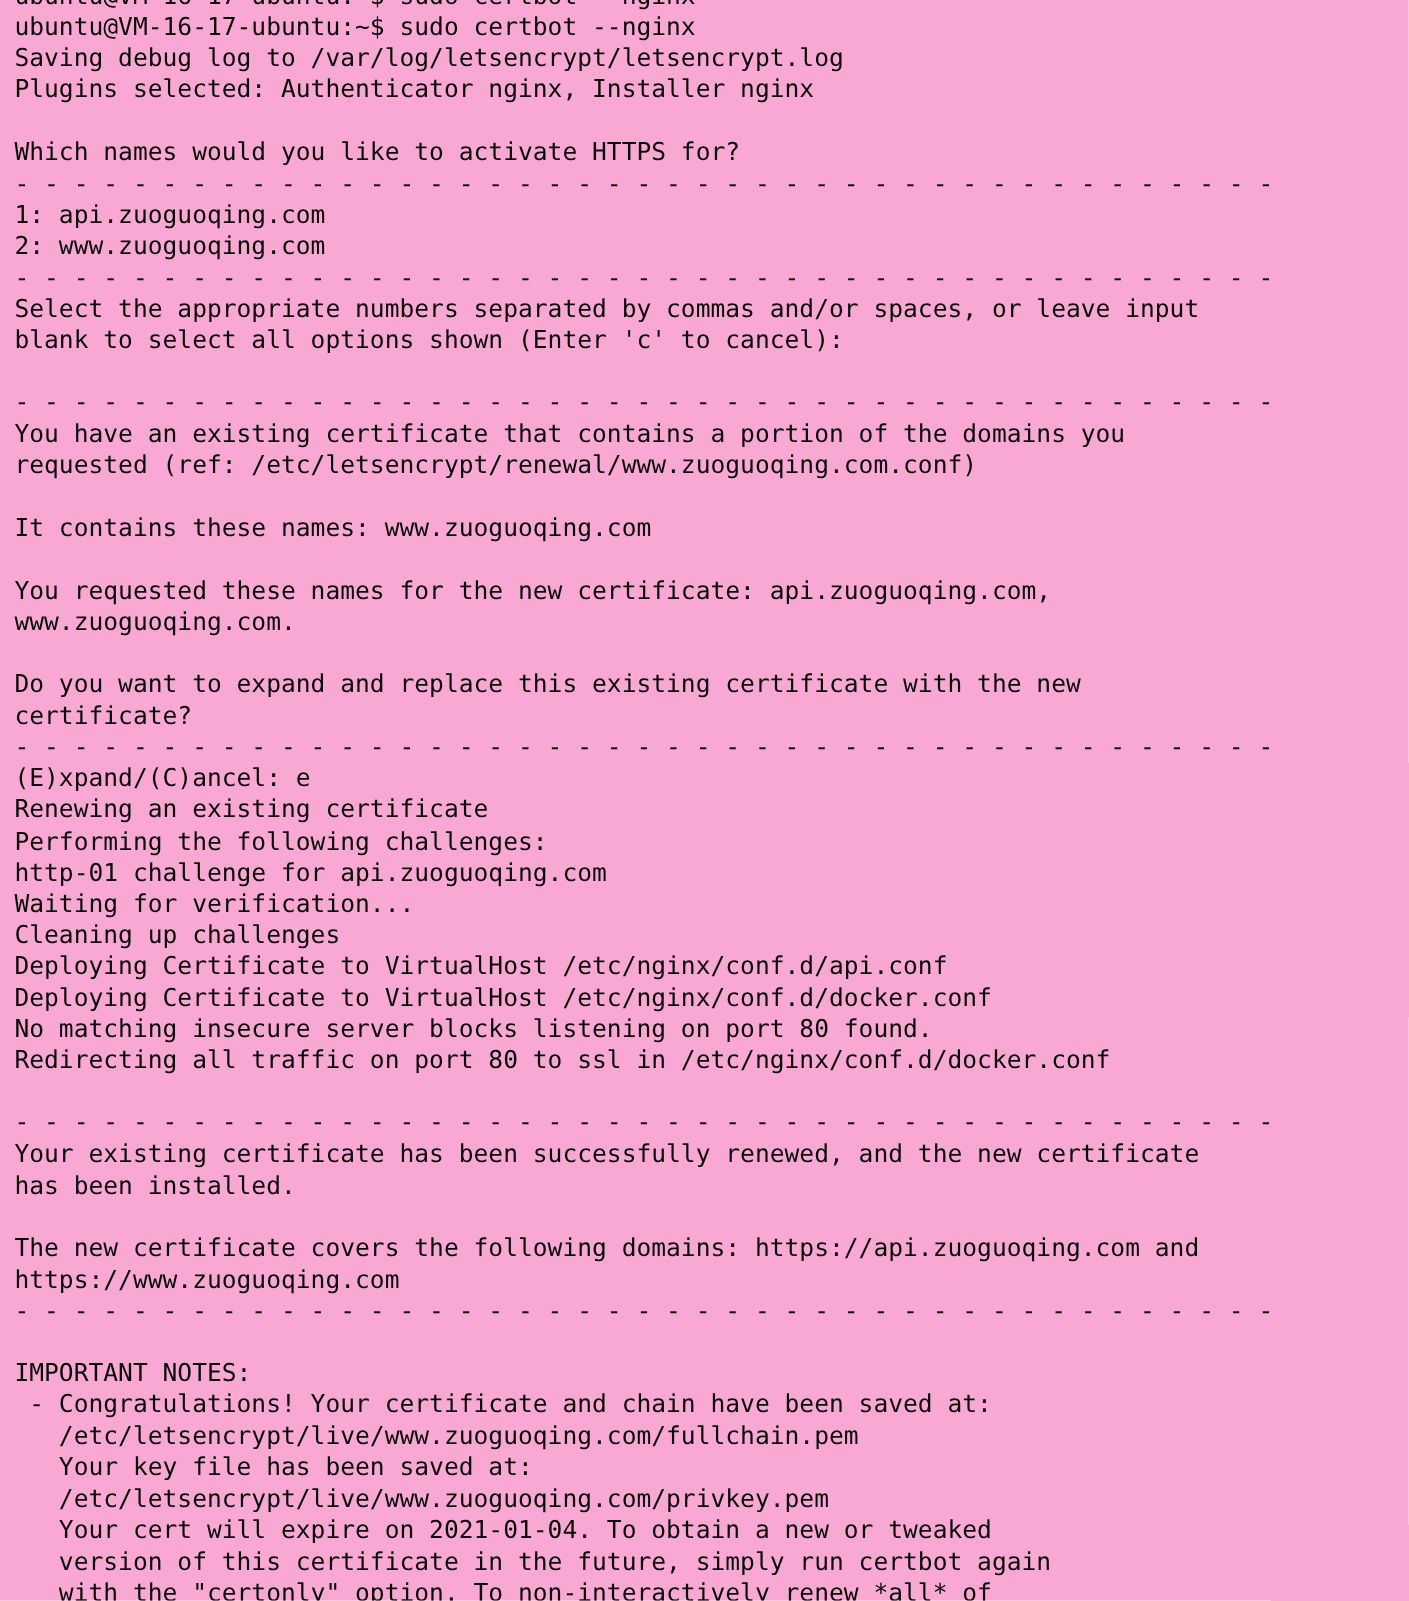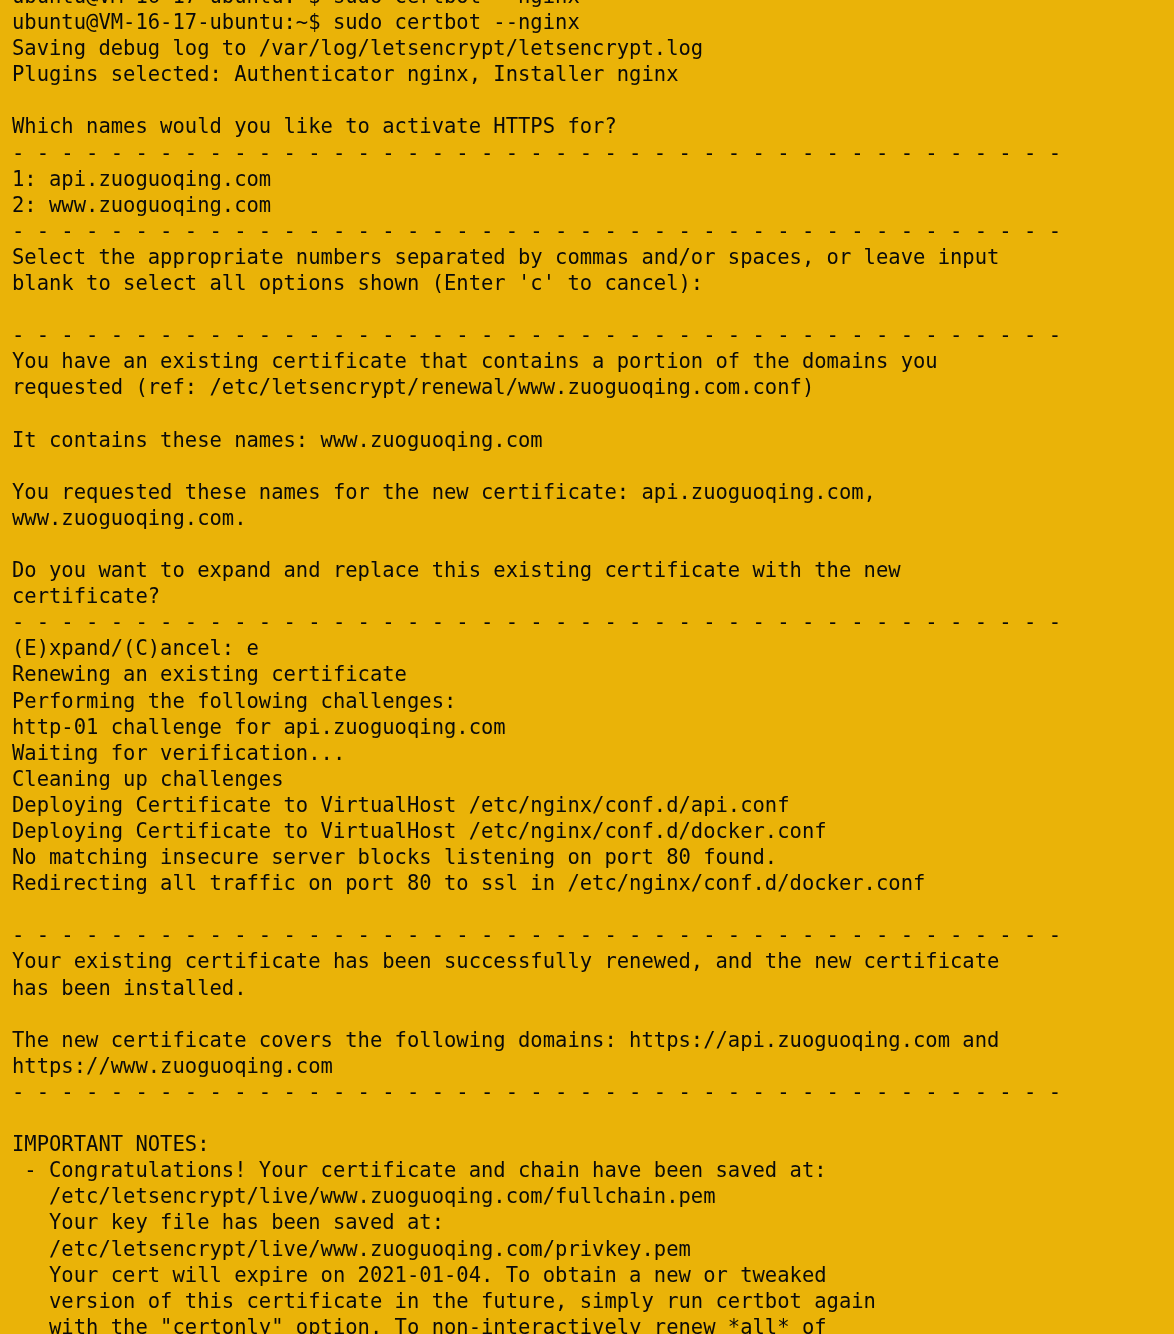--- a/index.html
+++ b/index.html
@@ -11,21 +11,21 @@
   body {
     width: 1174px;
     height: 1334px;
     overflow: hidden;
     font-family: "DejaVu Sans Mono", "Liberation Mono", monospace;
   }
   #terminal {
     position: relative;
     width: 1174px;
     height: 1334px;
-    background: #eab308;
+    background: #f9a8d4;
     color: #0a0a0a;
     font-family: "DejaVu Sans Mono", "Liberation Mono", monospace;
     font-size: 20.5px;
     line-height: 26.1px;
     letter-spacing: 0px;
     padding: 0;
     box-sizing: border-box;
     overflow: hidden;
   }
   

